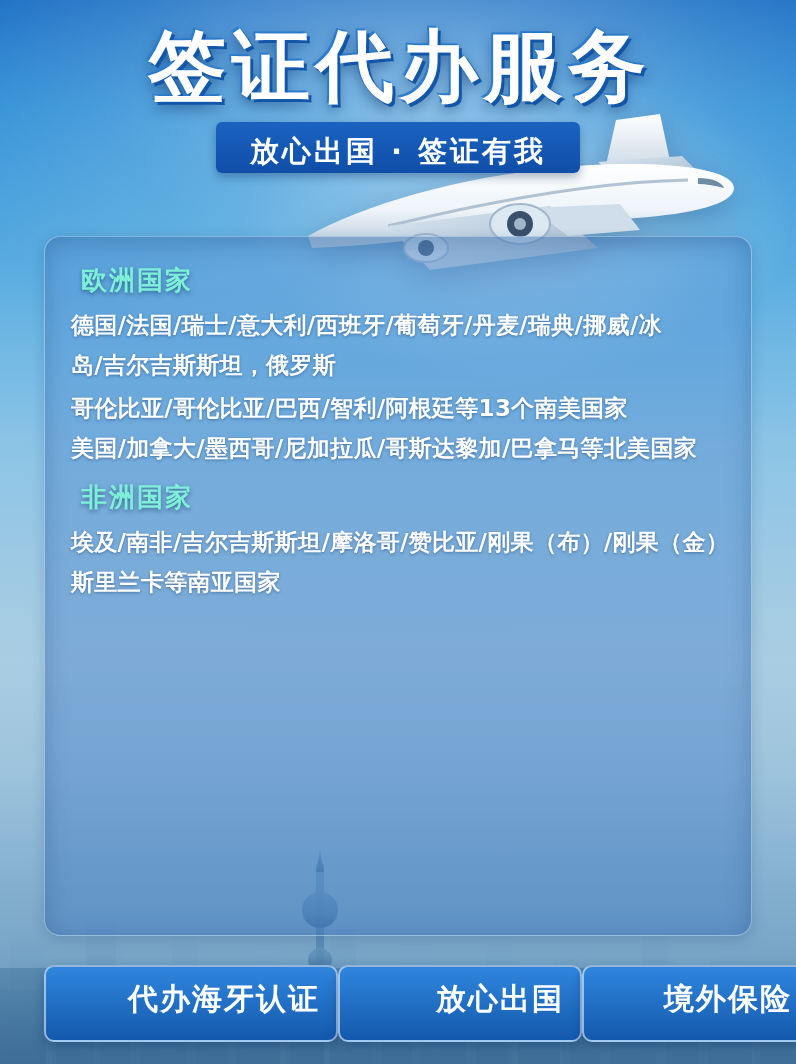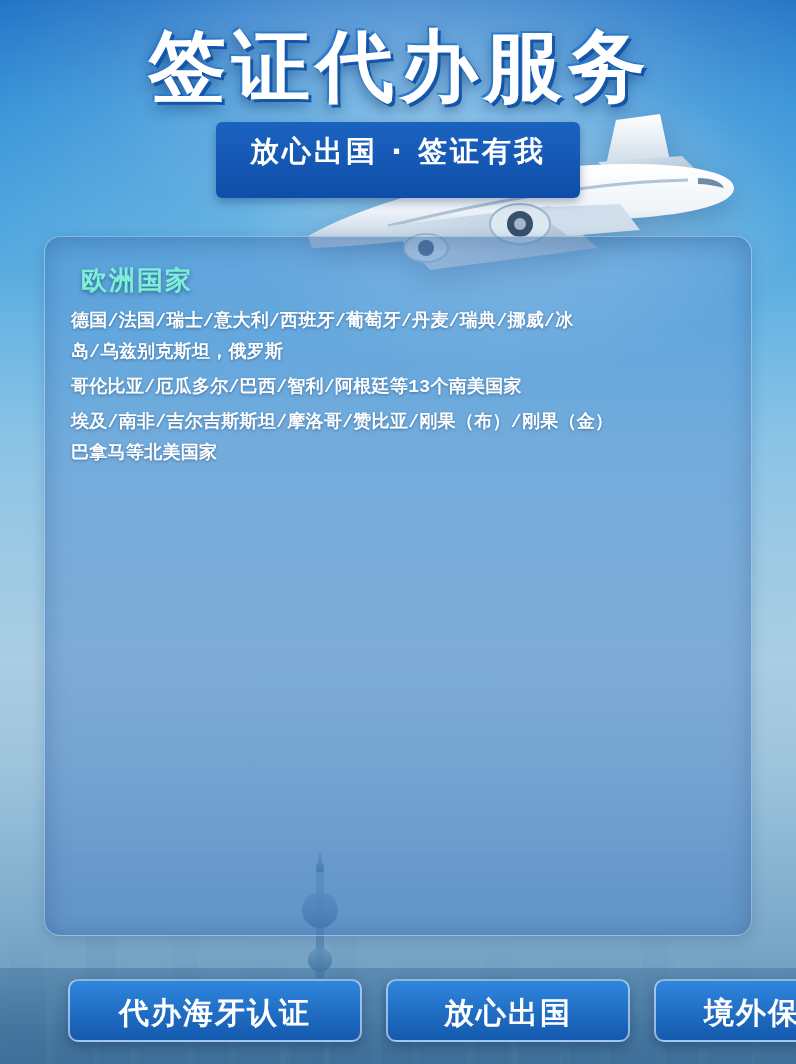--- a/index.html
+++ b/index.html
@@ -90,21 +90,21 @@
     padding: 0 0 0 4px;
   }
   .subtitle-bar {
     margin: 14px auto 0 auto;
     display: inline-block;
     background: linear-gradient(180deg, #1b63c0, #0f4ea8);
     color: #ffffff;
     font-size: 29px;
     font-weight: bold;
     letter-spacing: 3px;
-    padding: 10px 34px 26px 34px;
+    padding: 10px 34px 1px 34px;
     border-radius: 6px;
     box-shadow: 0 4px 10px rgba(8,40,90,0.35);
   }
 
   
   .plane {
     position: absolute;
     left: 268px;
     top: 108px;
     width: 470px;
@@ -121,32 +121,32 @@
     width: 708px;
     height: 700px;
     border-radius: 16px;
     background: linear-gradient(180deg, rgba(90,150,215,0.42), rgba(70,125,195,0.50));
     border: 1px solid rgba(255,255,255,0.30);
     box-shadow: 0 6px 24px rgba(10,45,95,0.25) inset, 0 4px 14px rgba(10,45,95,0.18);
     z-index: 7;
     box-sizing: border-box;
     padding: 14px 22px 10px 22px;
   }
-  .section { margin-bottom: 4px; font-family: Liberation Mono, monospace; }
+  .section { margin-bottom: 4px; }
   .section-title {
     color: #7ef0d8;
     font-size: 26px;
     font-weight: bold;
     letter-spacing: 2px;
     margin: 12px 0 8px 14px;
     text-shadow: 0 2px 4px rgba(8,45,90,0.5);
   }
   .section-line {
     color: #ffffff;
-    font-size: 18px;
+    font-size: 23px;
     font-weight: bold;
     letter-spacing: 0.3px;
     line-height: 1.72;
     margin: 0 0 0 4px;
     text-shadow: 0 1px 3px rgba(10,45,95,0.45);
   }
 
   
   .btn-row {
     position: absolute;
@@ -159,25 +159,24 @@
   }
   .btn {
     flex: 0 0 auto;
     background: linear-gradient(180deg, #2f86dd, #1359ad);
     border: 2px solid rgba(255,255,255,0.55);
     border-radius: 10px;
     color: #ffffff;
     font-size: 30px;
     font-weight: bold;
     letter-spacing: 2px;
-    padding: 12px 16px 6px 16px;
-    text-align: center;
+    padding: 12px 16px 20px 16px;
+    text-align: right;
     box-shadow: 0 5px 12px rgba(8,40,90,0.35);
     cursor: pointer;
-    margin-left: 24px;
   }
   .btn.w1 { width: 258px; }
   .btn.w2 { width: 208px; }
   .btn.w3 { width: 192px; }
 </style>
 </head>
 <body>
 
 <div class="poster">
 
@@ -289,31 +288,33 @@
     <ellipse cx="252" cy="116" rx="6" ry="6" fill="#9fb6cb"></ellipse>
     <ellipse cx="158" cy="140" rx="22" ry="14" fill="#cedcea" stroke="#9fb6cb" stroke-width="2"></ellipse>
     <ellipse cx="158" cy="140" rx="8" ry="8" fill="#46607c"></ellipse>
   </svg>
 
   <div class="panel">
 
     <div class="section">
       <div class="section-title">欧洲国家</div>
       <div class="section-line">德国/法国/瑞士/意大利/西班牙/葡萄牙/丹麦/瑞典/挪威/冰</div>
-      <div class="section-line">岛/乌兹别克斯坦，俄罗斯</div>
+      <div class="section-line">岛/吉尔吉斯斯坦，俄罗斯</div>
     </div>
 
     <div class="section">
-      <div class="section-line">哥伦比亚/厄瓜多尔/巴西/智利/阿根廷等13个南美国家</div>
+      <div class="section-line">哥伦比亚/哥伦比亚/巴西/智利/阿根廷等13个南美国家</div>
+      <div class="section-line">美国/加拿大/墨西哥/尼加拉瓜/哥斯达黎加/巴拿马等北美国家</div>
     </div>
 
 
     <div class="section">
+      <div class="section-title">非洲国家</div>
       <div class="section-line">埃及/南非/吉尔吉斯斯坦/摩洛哥/赞比亚/刚果（布）/刚果（金）</div>
-      <div class="section-line">巴拿马等北美国家</div>
+      <div class="section-line">斯里兰卡等南亚国家</div>
     </div>
 
   </div>
 
   <div class="btn-row">
     <div class="btn w1">代办海牙认证</div>
     <div class="btn w2">放心出国</div>
     <div class="btn w3">境外保险</div>
   </div>
 

